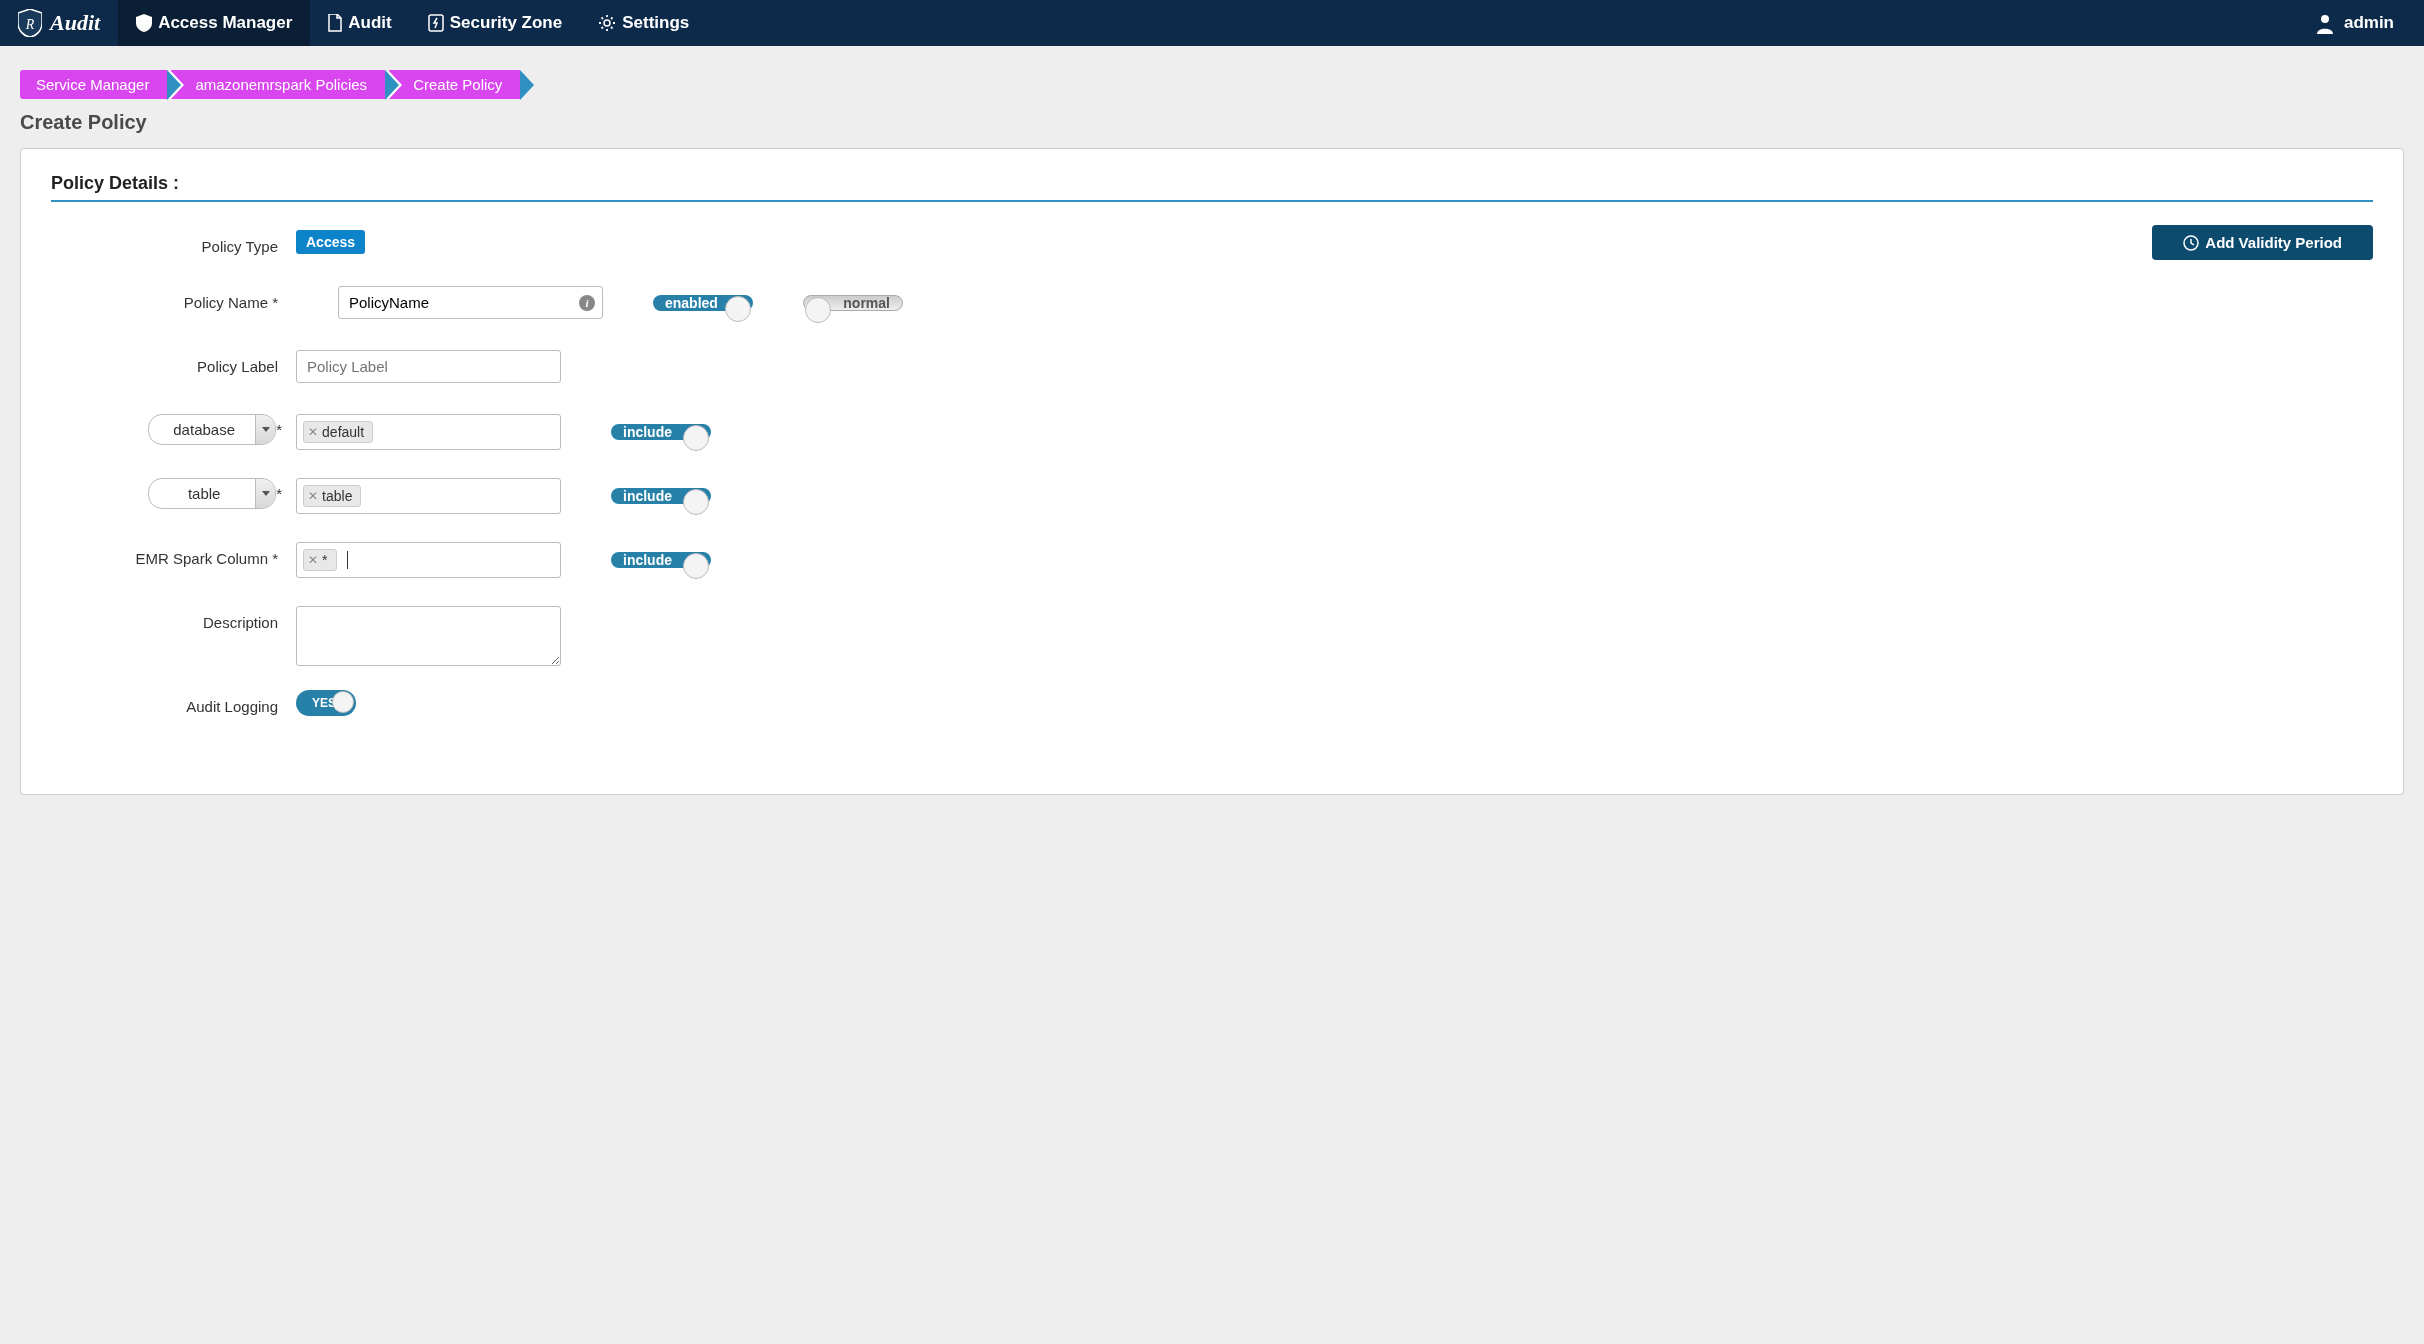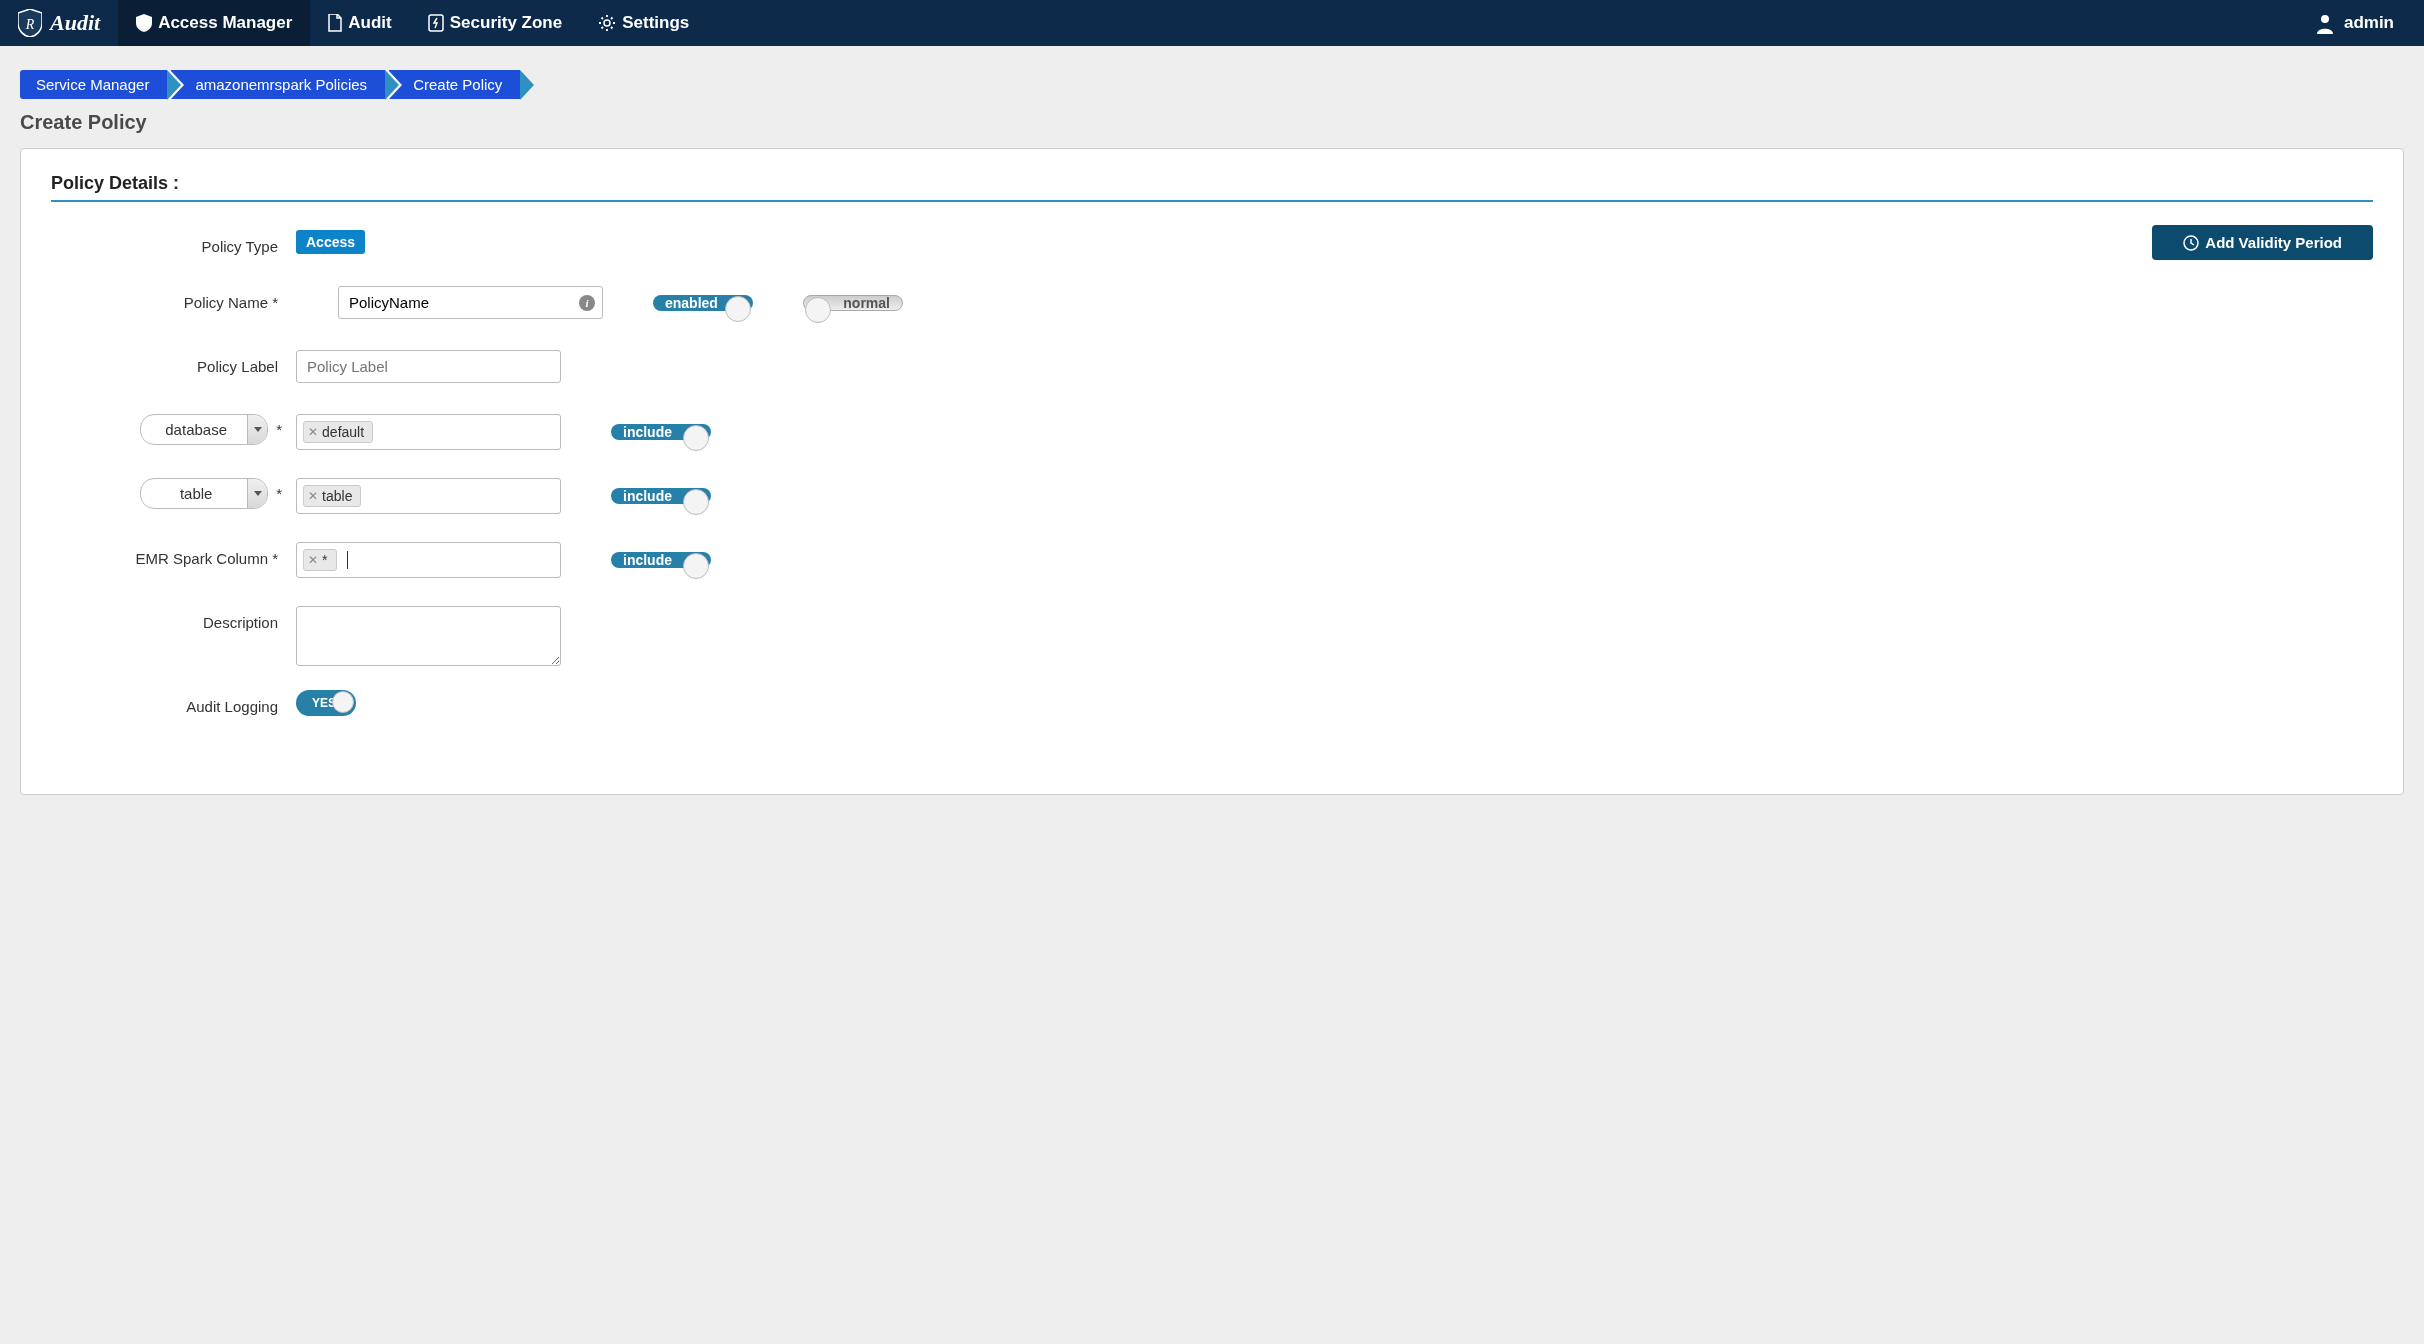--- a/index.html
+++ b/index.html
@@ -54,21 +54,21 @@
 .content-area {
   padding: 0 20px;
 }
 .breadcrumb {
   margin: 24px 0 12px;
   display: flex;
   align-items: center;
 }
 .breadcrumb-item {
   position: relative;
-  background: #1d4ed8;
+  background: #d946ef;
   color: #fff;
   padding: 6px 18px 6px 24px;
   font-size: 15px;
   cursor: pointer;
 }
 .breadcrumb-item:first-child {
   border-radius: 3px 0 0 3px;
   padding-left: 16px;
 }
 .breadcrumb-item::after {
@@ -256,21 +256,20 @@
   border-left: 1px solid #bbb;
   border-radius: 0 14px 14px 0;
   display: flex;
   align-items: center;
   justify-content: center;
 }
 .form-label-complex {
   display: flex;
   justify-content: flex-end;
   align-items: center;
-  gap: 8px;
   width: 245px;
   padding-right: 4px;
 }
 .required-star {
   font-size: 15px;
   margin-right: 10px;
 }
 .tag-input {
   border: 1px solid #bbb;
   border-radius: 3px;

